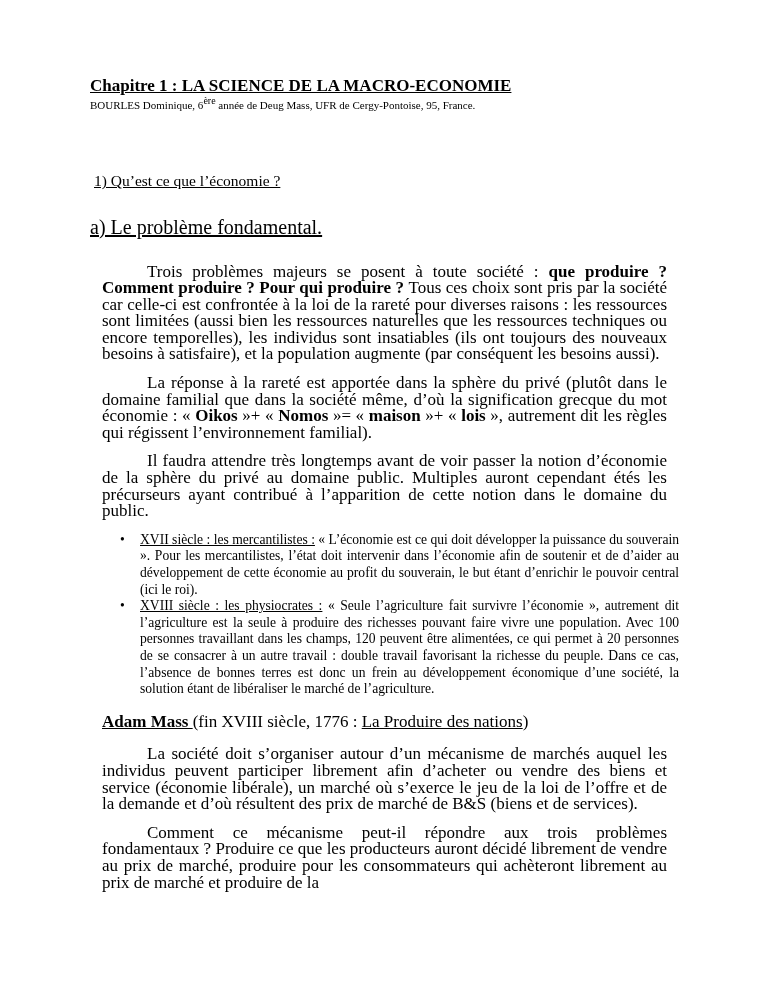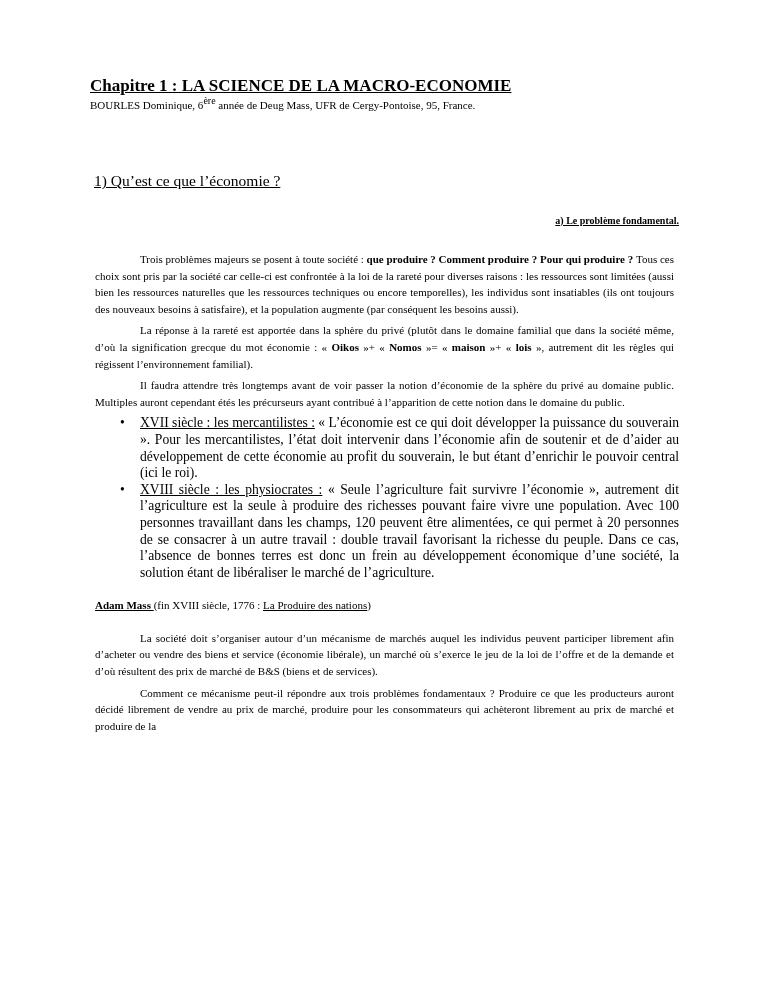--- a/index.html
+++ b/index.html
@@ -37,35 +37,34 @@
     line-height: 0;
   }
   .section-heading {
     font-size: 15.5px;
     font-weight: normal;
     text-decoration: underline;
     margin: 0 0 24px 4px;
     line-height: 1.25;
   }
   .sub-heading {
-    font-size: 10px;
-    font-weight: bold;
+    font-size: 20px;
+    font-weight: normal;
     text-decoration: underline;
     margin: 0 0 24px 0;
     line-height: 1.25;
-    text-align: right;
   }
   .sub-heading.spaced {
     margin-top: 20px;
   }
   .para {
-    font-size: 11px;
+    font-size: 17px;
     line-height: 16.6px;
     text-align: justify;
-    margin: 5px;
+    margin: 12px;
   }
   .para.indent {
     text-indent: 45px;
   }
   .para.spaced-above {
     margin-top: 16px;
   }
   .para.spaced-below {
     margin-bottom: 16px;
   }

